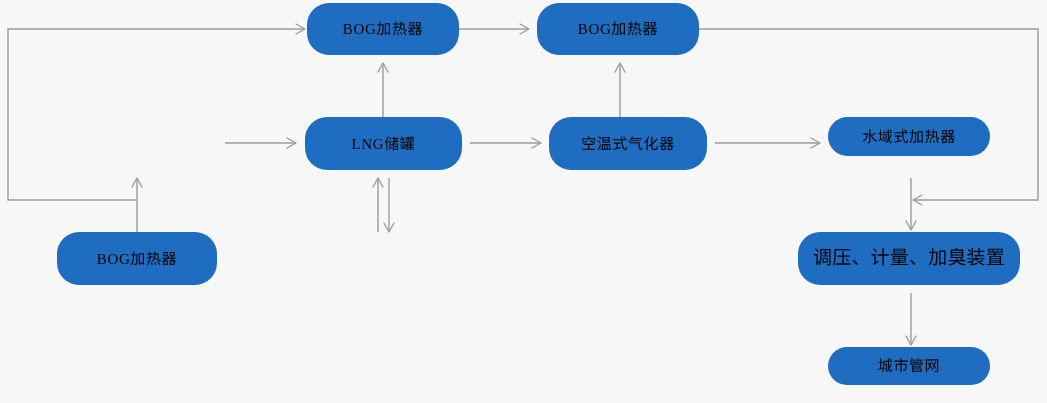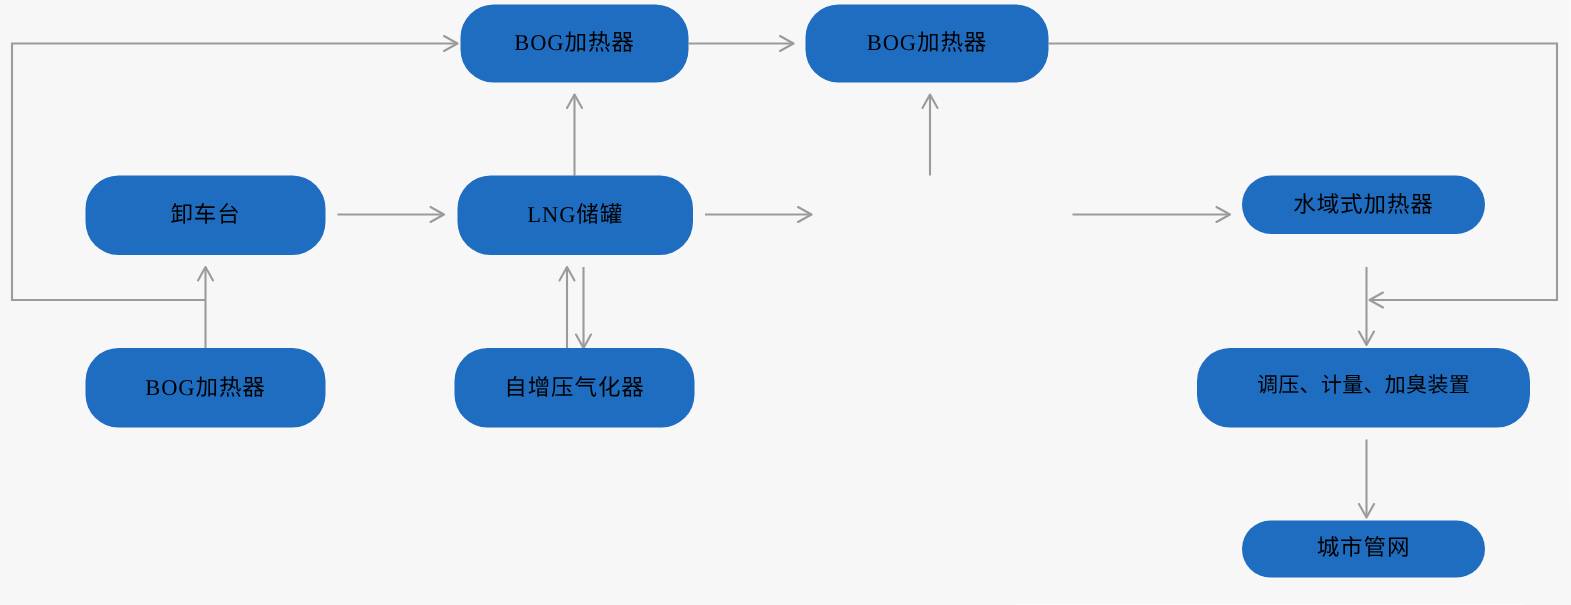--- a/index.html
+++ b/index.html
@@ -49,21 +49,21 @@
   }
   .node-label {
     font-size: 15px;
     line-height: 1.2;
     letter-spacing: 0.6px;
     white-space: nowrap;
     color: #000000;
     font-family: Liberation Serif, serif;
   }
   .node-label.small {
-    font-size: 14px;
+    font-size: 19px;
     letter-spacing: 0.2px;
   }
 </style>
 </head>
 <body>
 
 <div id="diagram-root">
 
   <svg id="connector-layer" viewBox="0 0 1047 403">
 
@@ -135,40 +135,37 @@
   </svg>
 
   <div class="node" style="left:307px; top:3px; width:152px; height:52px;">
     <span class="node-label">BOG加热器</span>
   </div>
 
   <div class="node" style="left:537px; top:3px; width:162px; height:52px;">
     <span class="node-label">BOG加热器</span>
   </div>
 
-  <div class="node" style="left:57px; top:117px; width:160px; height:53px;">
-    <span class="node-label">卸车台</span>
-  </div>
 
   <div class="node" style="left:305px; top:117px; width:157px; height:53px;">
     <span class="node-label">LNG储罐</span>
   </div>
 
+  <div class="node" style="left:549px; top:117px; width:158px; height:53px;">
+    <span class="node-label">空温式气化器</span>
+  </div>
 
   <div class="node" style="left:828px; top:117px; width:162px; height:39px;">
     <span class="node-label">水域式加热器</span>
   </div>
 
   <div class="node" style="left:57px; top:232px; width:160px; height:53px;">
     <span class="node-label">BOG加热器</span>
   </div>
 
-  <div class="node" style="left:303px; top:232px; width:160px; height:53px;">
-    <span class="node-label">自增压气化器</span>
-  </div>
 
   <div class="node" style="left:798px; top:232px; width:222px; height:53px;">
     <span class="node-label small">调压、计量、加臭装置</span>
   </div>
 
   <div class="node" style="left:828px; top:347px; width:162px; height:38px;">
     <span class="node-label">城市管网</span>
   </div>
 
 </div>

